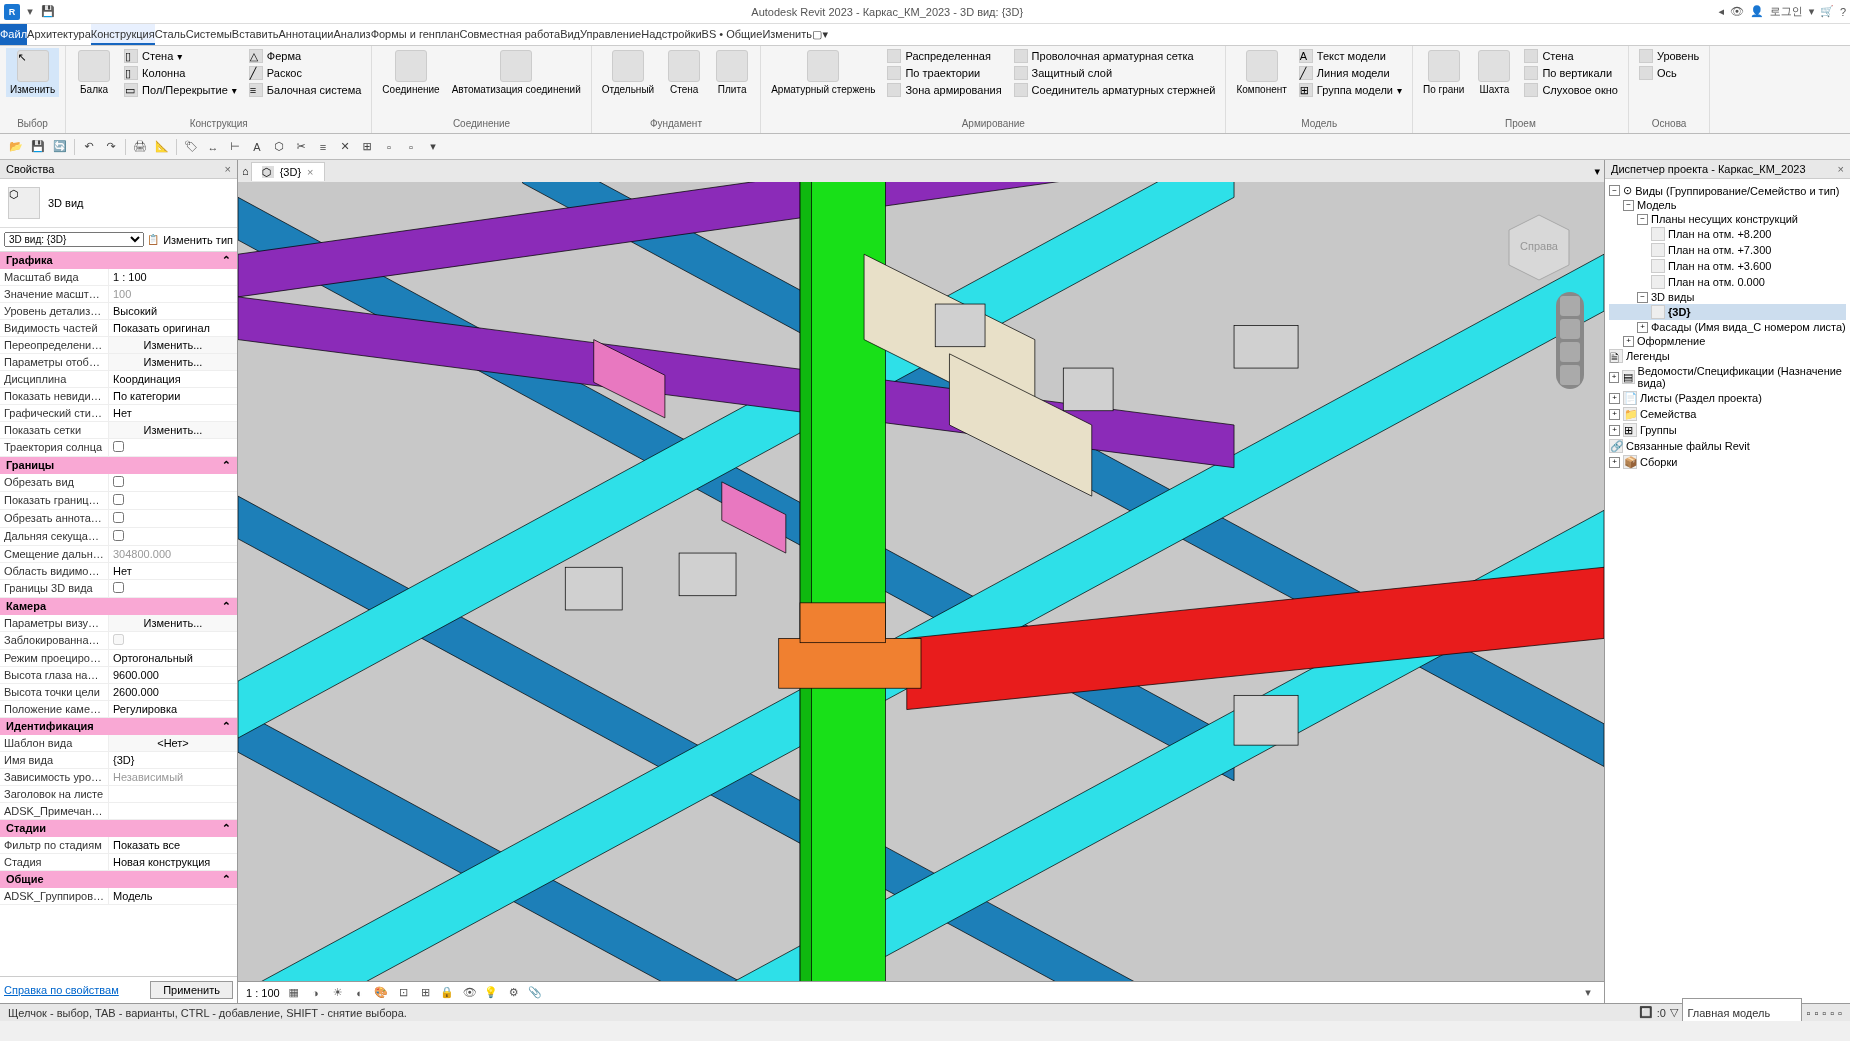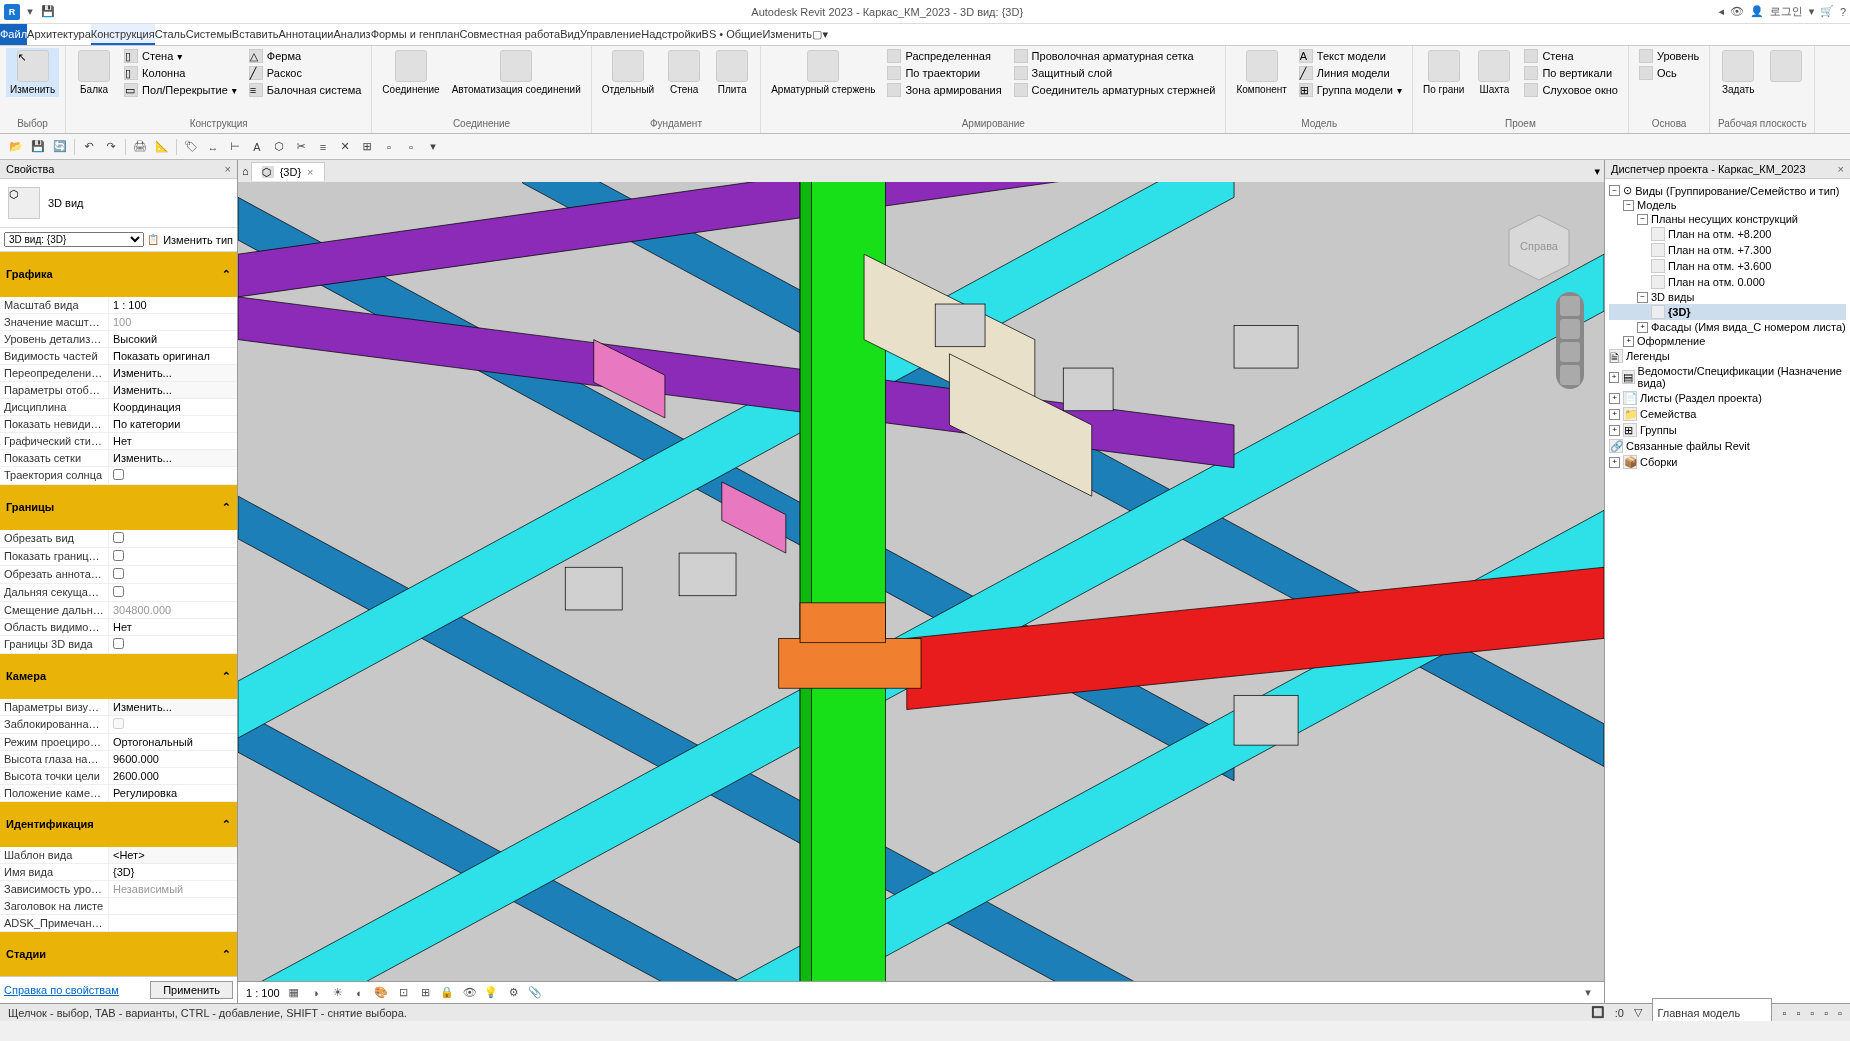--- a/index.html
+++ b/index.html
@@ -31,25 +31,25 @@
 .main{display:flex;height:calc(100vh - 24px - 22px - 88px - 26px - 20px - 18px)}
 .props{width:238px;background:#fff;border-right:1px solid #999;display:flex;flex-direction:column}
 .panel-header{background:#e8e8e8;padding:3px 6px;display:flex;justify-content:space-between;align-items:center;border-bottom:1px solid #ccc}
 .panel-header .close{cursor:pointer;color:#666}
 .type-selector{display:flex;align-items:center;gap:8px;padding:8px;border-bottom:1px solid #ddd}
 .type-ico{width:32px;height:32px;background:#eee;border:1px solid #ccc}
 .instance-row{display:flex;padding:4px;border-bottom:1px solid #ddd;gap:4px}
 .instance-row select{flex:1;font-size:10px}
 .edit-type{display:flex;align-items:center;gap:3px;cursor:pointer;font-size:10px}
 .props-grid{flex:1;overflow-y:auto}
-.pgroup{background:#eab308;padding:16px 6px;font-weight:bold;display:flex;justify-content:space-between;cursor:pointer}
+.pgroup{background:#f9a8d4;padding:2px 6px;font-weight:bold;display:flex;justify-content:space-between;cursor:pointer}
 .prow{display:flex;border-bottom:1px solid #eee}
 .prow .pk{width:108px;padding:2px 4px;color:#333;overflow:hidden;text-overflow:ellipsis;white-space:nowrap}
 .prow .pv{flex:1;padding:2px 4px;border-left:1px solid #eee}
-.prow .pv.btn{background:#f8f8f8;cursor:pointer}
+.prow .pv.btn{text-align:center;background:#f8f8f8;cursor:pointer}
 .prow.disabled{color:#999}
 .props-footer{display:flex;padding:4px;border-top:1px solid #ccc;gap:4px;align-items:center}
 .props-footer a{color:#0066cc;text-decoration:underline;flex:1}
 .apply-btn{padding:2px 12px;background:#eee;border:1px solid #999;cursor:pointer}
 .view-area{flex:1;display:flex;flex-direction:column;background:#c0c0c0}
 .view-tabs{height:22px;background:#e8e8e8;display:flex;align-items:center;padding:0 4px;gap:2px}
 .vtab{background:#fff;padding:3px 10px;display:flex;align-items:center;gap:6px;border:1px solid #ccc;border-bottom:none;cursor:pointer}
 .vtab .ico3d{width:12px;height:12px;background:#ddd}
 .vtab .x{color:#888;cursor:pointer}
 .canvas{flex:1;position:relative;background:#c8c8c8;overflow:hidden}
@@ -62,21 +62,21 @@
 .browser{width:246px;background:#fff;border-left:1px solid #999;display:flex;flex-direction:column}
 .tree{flex:1;overflow:auto;padding:4px}
 .tnode{display:flex;align-items:center;gap:3px;padding:1px 0;cursor:pointer}
 .tnode .exp{width:11px;height:11px;border:1px solid #888;display:flex;align-items:center;justify-content:center;font-size:8px;line-height:8px}
 .tnode .tico{width:14px;height:14px;background:#eee;border:1px solid #ccc}
 .tnode.l1{padding-left:0}
 .tnode.l2{padding-left:14px}
 .tnode.l3{padding-left:28px}
 .tnode.l4{padding-left:42px}
 .tnode.selected{background:#cde;font-weight:bold}
-.statusbar{height:18px;background:#e8e8e8;display:flex;align-items:center;padding:0 8px;font-size:10px;color:#333;border-top:1px solid #999;gap:10px}
+.statusbar{height:18px;background:#e8e8e8;display:flex;align-items:center;padding:0 8px;font-size:10px;color:#333;border-top:1px solid #999;gap:4px}
 .status-mid{flex:1}
 .status-combo{border:1px solid #999;padding:8px 4px;background:#fff;min-width:120px}
 input[type=checkbox]{width:11px;height:11px}
 </style>
 </head>
 <body>
 
 <div class="titlebar">
   <div class="titlebar-left">
     <span class="revit-icon">R</span>
@@ -278,32 +278,20 @@
             <span class="sico"></span>
             <span>Уровень</span>
           </div>
         <div class="small-btn">
             <span class="sico"></span>
             <span>Ось</span>
           </div>
       </div>
     </div>
     <div class="ribbon-panel-title">Основа</div>
-  </div>
-  <div class="ribbon-panel">
-    <div class="ribbon-panel-content">
-      <div class="big-btn">
-          <div class="ico"></div>
-          <div class="lbl">Задать</div>
-        </div>
-      <div class="big-btn">
-          <div class="ico"></div>
-        </div>
-    </div>
-    <div class="ribbon-panel-title">Рабочая плоскость</div>
   </div>
 </div>
 
 <div class="qat">
   <div class="qat-btn">📂</div>
   <div class="qat-btn">💾</div>
   <div class="qat-btn">🔄</div>
   <div class="qat-sep"></div>
   <div class="qat-btn">↶</div>
   <div class="qat-btn">↷</div>

